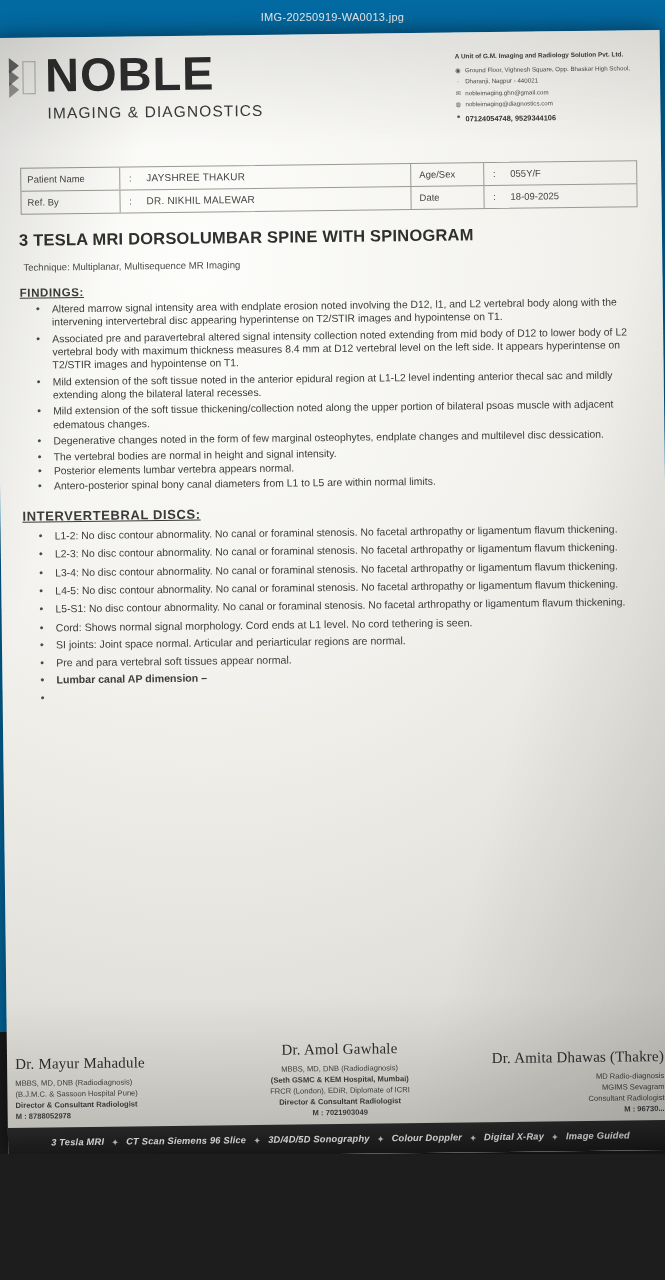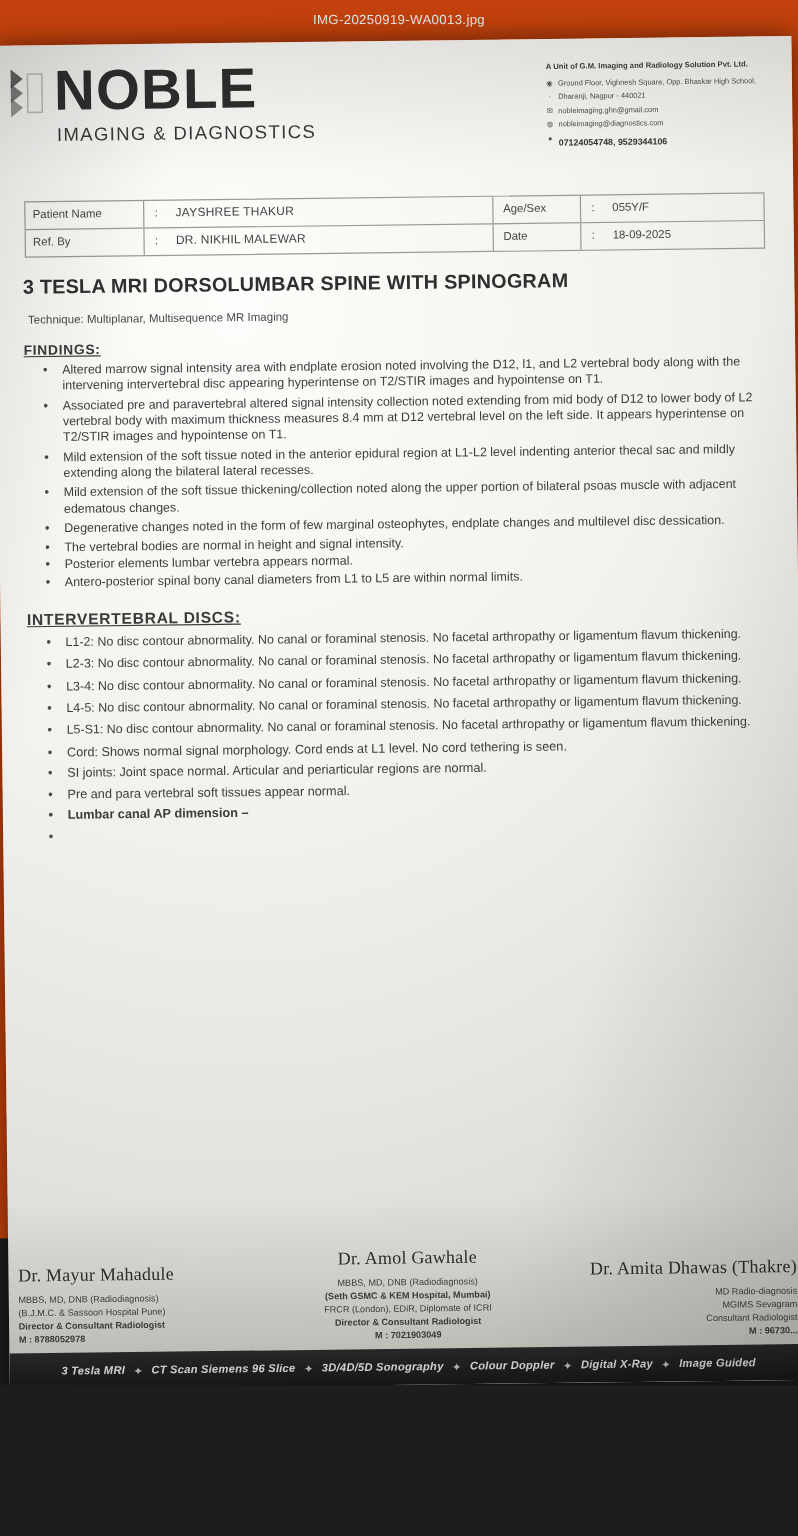--- a/index.html
+++ b/index.html
@@ -10,21 +10,21 @@
   body {
     width: 665px;
     height: 1280px;
     overflow: hidden;
     font-family: "Liberation Sans", sans-serif;
   }
   .viewer {
     position: relative;
     width: 665px;
     height: 1032px;
-    background: #c2410c;
+    background: #0369a1;
   }
   .filename-bar {
     position: absolute;
     top: 0; left: 0; right: 0;
     height: 34px;
     color: #e8e8e8;
     font-size: 11px;
     display: flex;
     align-items: center;
     justify-content: center;

